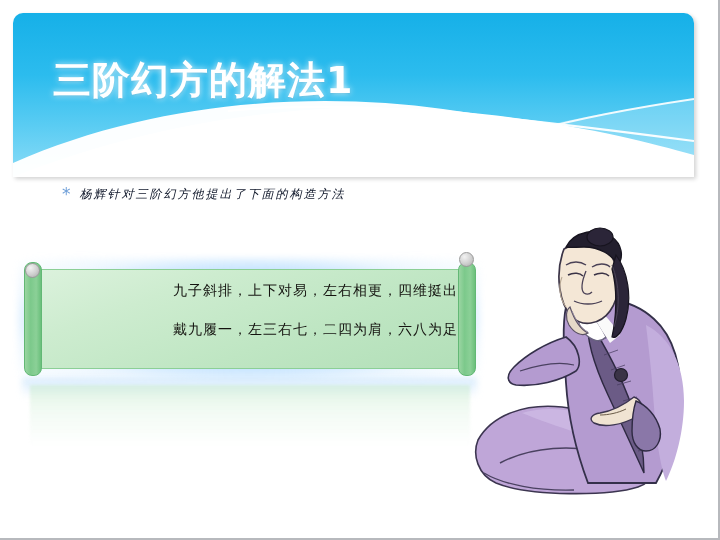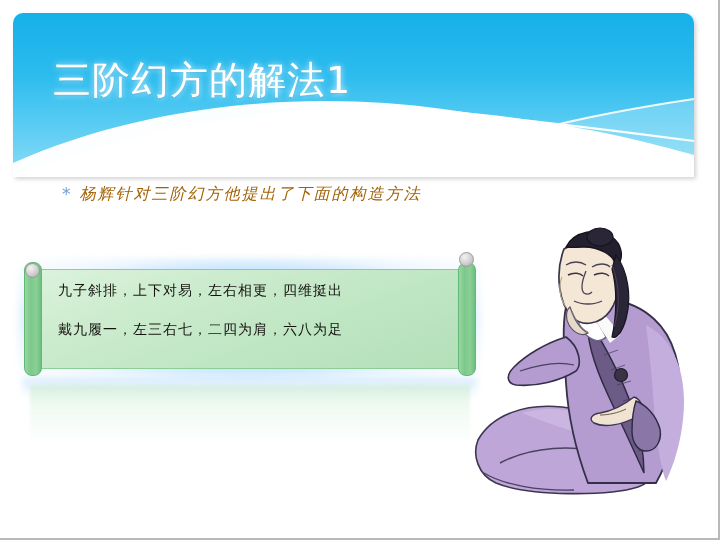--- a/index.html
+++ b/index.html
@@ -40,21 +40,21 @@
     top: 0;
     width: 681px;
     height: 164px;
   }
 
   .title-text {
     position: absolute;
     left: 40px;
     top: 42px;
     font-size: 38px;
-    font-weight: normal;
+    font-weight: bold;
     color: #ffffff;
     letter-spacing: 1px;
     text-shadow: 0 0 6px rgba(255,255,255,0.85), 0 1px 2px rgba(0,90,140,0.25);
     white-space: nowrap;
     z-index: 5;
   }
 
   
   .bullet-row {
     position: absolute;
@@ -65,23 +65,23 @@
     z-index: 6;
   }
   .bullet-marker {
     color: #6f9fd8;
     font-size: 17px;
     line-height: 22px;
     margin-right: 9px;
   }
   .bullet-text {
     font-family: "DejaVu Serif", "Liberation Serif", serif;
-    font-size: 16px;
+    font-size: 12px;
     line-height: 22px;
-    color: #a16207;
+    color: #0f172a;
     letter-spacing: 2px;
     font-style: italic;
     white-space: nowrap;
     text-align: right;
   }
 
   
   .scholar {
     position: absolute;
     left: 470px;
@@ -141,20 +141,21 @@
   }
   .knob-left  { left: 7px;   top: 5px; }
   .knob-right { left: 441px; top: -6px; }
 
   .scroll-text {
     position: absolute;
     left: 40px;
     top: 24px;
     width: 400px;
     z-index: 4;
+    text-align: right;
   }
   .scroll-line {
     font-family: "DejaVu Serif", "Liberation Serif", serif;
     font-size: 14px;
     color: #14130f;
     letter-spacing: 1px;
     white-space: nowrap;
     margin-bottom: 21px;
   }
   .scroll-line:last-child { margin-bottom: 12px; }

